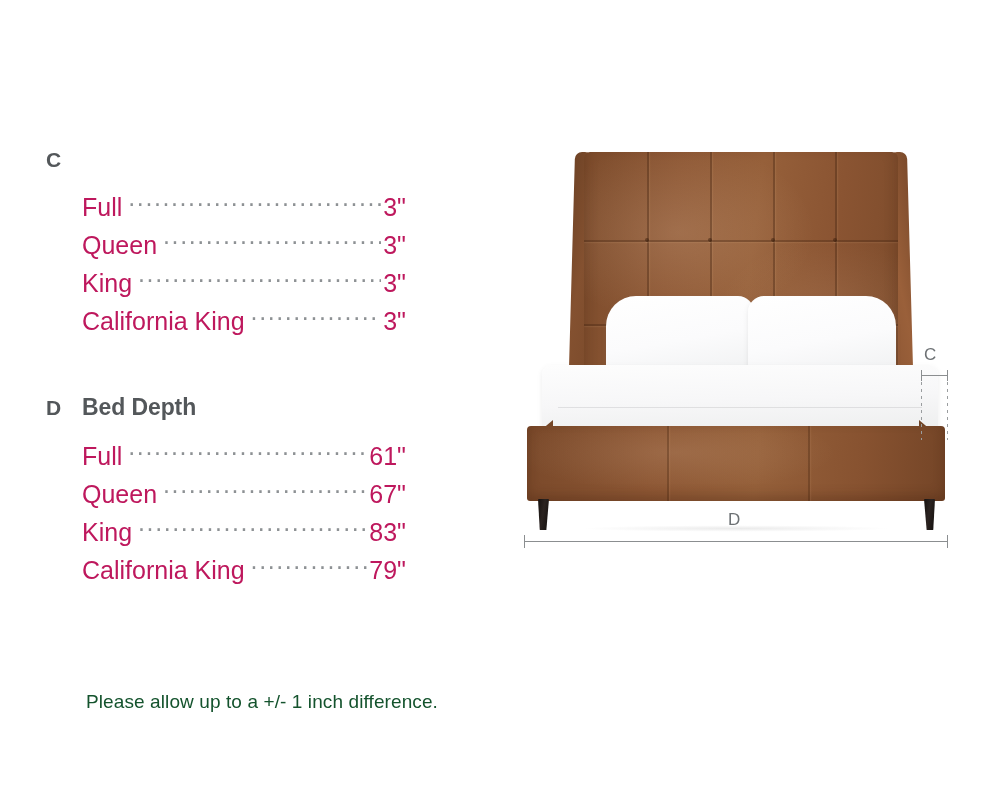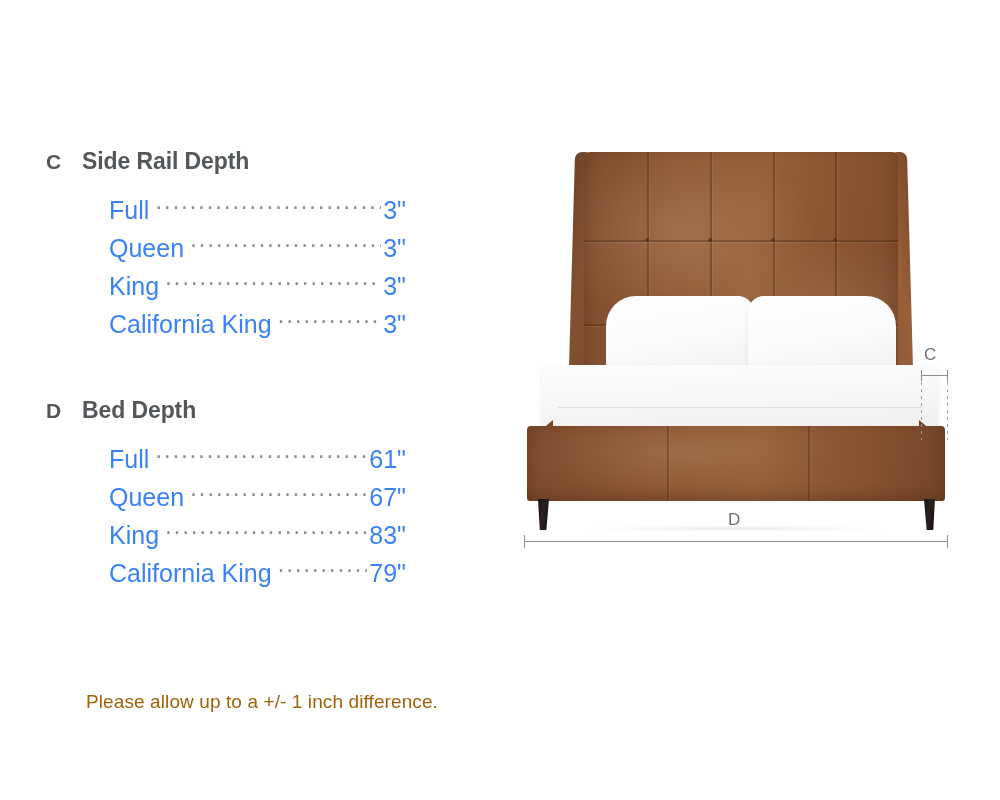--- a/index.html
+++ b/index.html
@@ -48,24 +48,23 @@
     letter-spacing: -0.1px;
   }
 
   .spec-rows { padding-left: 36px; }
 
   .spec-row {
     display: flex;
     align-items: baseline;
     font-size: 25px;
     line-height: 1.52;
-    color: #3b82f6;
+    color: #be185d;
     font-weight: 400;
     white-space: nowrap;
-    margin-left: 27px;
   }
   .spec-row .sr-label { flex: 0 0 auto; }
   .spec-row .sr-leader {
     flex: 1 1 auto;
     overflow: hidden;
     margin: 0 2px 0 6px;
     position: relative;
     height: 1em;
   }
   .spec-row .sr-leader::after {
@@ -81,21 +80,21 @@
   .spec-row .sr-value {
     flex: 0 0 auto;
     text-align: right;
   }
 
   .footnote {
     position: absolute;
     left: 86px;
     top: 691px;
     font-size: 19px;
-    color: #a16207;
+    color: #14532d;
     letter-spacing: 0.1px;
     white-space: nowrap;
   }
 
   
   .bed-stage {
     position: absolute;
     left: 500px;
     top: 120px;
     width: 480px;
@@ -295,21 +294,20 @@
   .d-tick-r { left: 447px; }
 </style>
 </head>
 <body>
 
 <div class="spec-panel">
 
   <div class="spec-group">
     <div class="spec-head">
       <span class="spec-letter">C</span>
-      <span class="spec-title">Side Rail Depth</span>
     </div>
     <div class="spec-rows">
 
       <div class="spec-row">
         <span class="sr-label">Full</span>
         <span class="sr-leader"></span>
         <span class="sr-value">3"</span>
       </div>
 
       <div class="spec-row">

